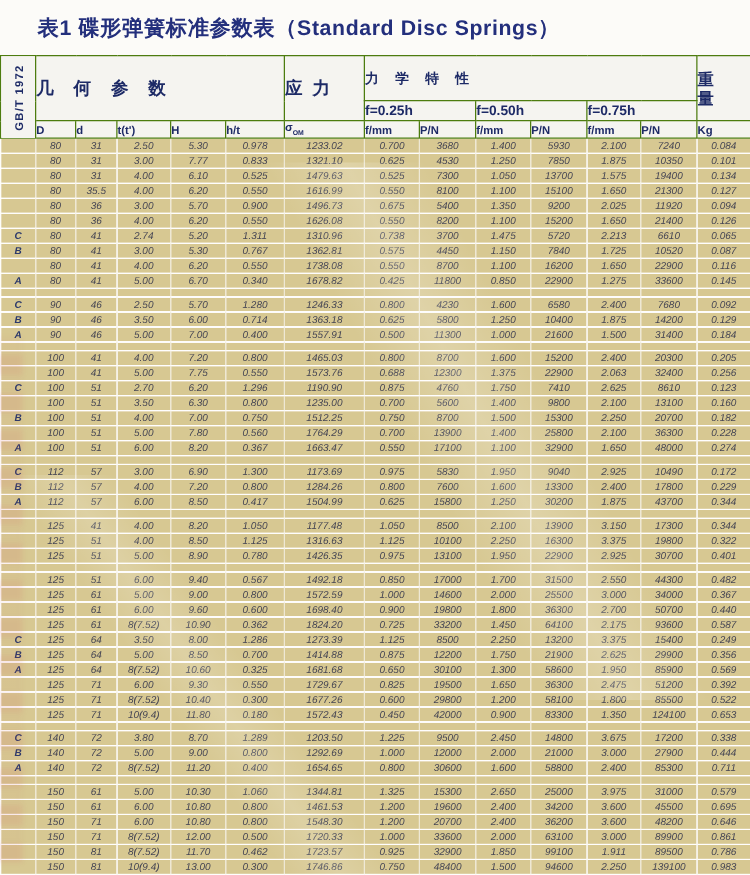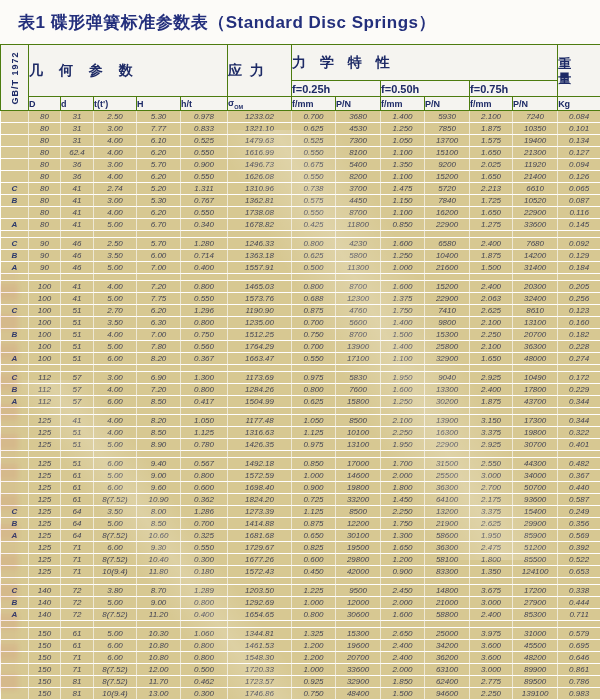--- a/index.html
+++ b/index.html
@@ -1,42 +1,42 @@
 <!DOCTYPE html>
 <html><head>
 <meta charset="utf-8">
 <style>
   * { margin:0; padding:0; box-sizing:border-box; }
   html,body { background:#ffffff; }
   .page {
     position:relative; width:600px; height:700px; overflow:hidden;
     background:#fcfbf8; font-family:"Liberation Sans", sans-serif;
   }
-  .title-bar { height:44px; display:flex; align-items:center; padding-left:18px; background:#fcfbf8;text-align:right; }
+  .title-bar { height:44px; display:flex; align-items:center; padding-left:30px; background:#fcfbf8;text-align:right; }
   .page-title { font-size:17px; font-weight:bold; color:#232f7c; letter-spacing:0.5px; }
 
   table.spring-table {
     width:600px; table-layout:fixed; border-collapse:collapse;
   }
   
   thead th {
     background:#f5f4f0; border:1px solid #4d7c0f; color:#1d2a66;
     font-weight:bold; text-align:left; vertical-align:middle; padding:0;
   }
   tr.h-row1 { height:36px; }
   tr.h-row2 { height:16px; }
   tr.h-row3 { height:14px; }
   th.gb-cell { position:relative; }
   .gb-text {
     position:absolute; left:50%; top:50%;
     transform:translate(-50%,-50%) rotate(-90deg);
     font-size:9px; font-weight:bold; letter-spacing:1px; white-space:nowrap; color:#1d2a66;
   }
   .group-label { font-size:14px; letter-spacing:6px; }
-  .mech-label  { font-size:14px; letter-spacing:5px; }
+  .mech-label  { font-size:11px; letter-spacing:5px; }
   .weight-char { display:block; font-size:13px; line-height:15px; }
   .defl-label  { font-size:11px; font-weight:bold; }
   .col-label   { font-size:9px; font-weight:bold; }
   .sigma-sub   { font-size:5.5px; vertical-align:sub; }
 
   
   tbody td {
     background:#d7c892;
     border-right:1px solid #eee8d4;
     border-bottom:1px solid rgba(255,255,255,0.78);
@@ -168,21 +168,21 @@
           <td class="cell-p025">7300</td>
           <td class="cell-f050">1.050</td>
           <td class="cell-p050">13700</td>
           <td class="cell-f075">1.575</td>
           <td class="cell-p075">19400</td>
           <td class="cell-kg">0.134</td>
         </tr>
         <tr class="data-row">
           <td class="cell-type"></td>
           <td class="cell-D">80</td>
-          <td class="cell-d">62.4</td>
+          <td class="cell-d">35.5</td>
           <td class="cell-t">4.00</td>
           <td class="cell-H">6.20</td>
           <td class="cell-ht">0.550</td>
           <td class="cell-sigma">1616.99</td>
           <td class="cell-f025">0.550</td>
           <td class="cell-p025">8100</td>
           <td class="cell-f050">1.100</td>
           <td class="cell-p050">15100</td>
           <td class="cell-f075">1.650</td>
           <td class="cell-p075">21300</td>
@@ -928,22 +928,22 @@
           <td class="cell-type"></td>
           <td class="cell-D">150</td>
           <td class="cell-d">81</td>
           <td class="cell-t">8(7.52)</td>
           <td class="cell-H">11.70</td>
           <td class="cell-ht">0.462</td>
           <td class="cell-sigma">1723.57</td>
           <td class="cell-f025">0.925</td>
           <td class="cell-p025">32900</td>
           <td class="cell-f050">1.850</td>
-          <td class="cell-p050">62400</td>
-          <td class="cell-f075">2.775</td>
+          <td class="cell-p050">99100</td>
+          <td class="cell-f075">1.911</td>
           <td class="cell-p075">89500</td>
           <td class="cell-kg">0.786</td>
         </tr>
         <tr class="data-row">
           <td class="cell-type"></td>
           <td class="cell-D">150</td>
           <td class="cell-d">81</td>
           <td class="cell-t">10(9.4)</td>
           <td class="cell-H">13.00</td>
           <td class="cell-ht">0.300</td>

